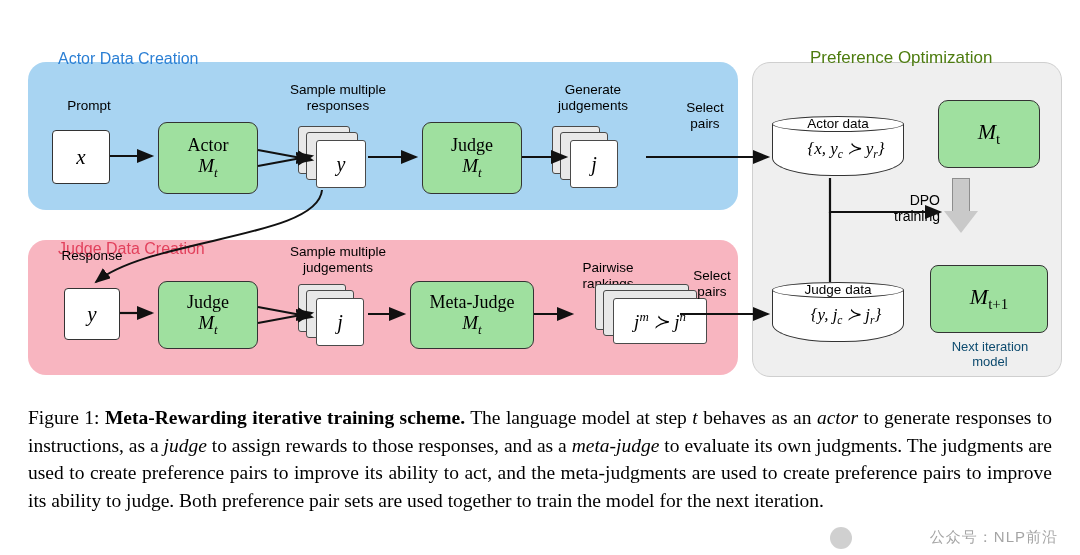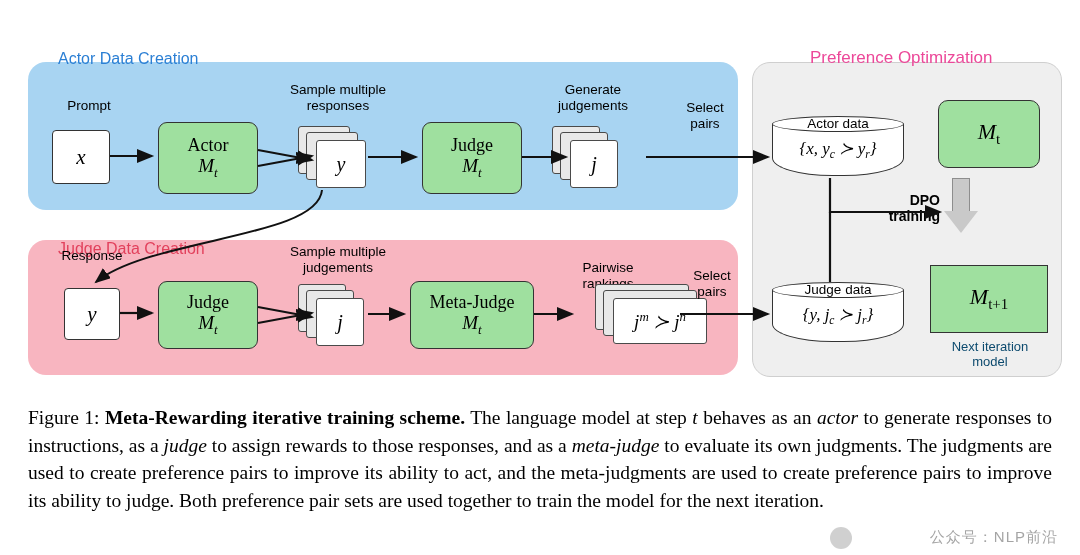--- a/index.html
+++ b/index.html
@@ -43,21 +43,21 @@
     border: 1px solid #cfcfcf;
   }
   
   .sec-title {
     position: absolute;
     font-family: "Liberation Sans", sans-serif;
     font-size: 16px;
   }
   #t-actor { left: 58px; top: 50px; color: #2b7fd4; }
   #t-judge { left: 58px; top: 240px; color: #e2415c; }
-  #t-pref  { left: 810px; top: 48px; color: #ec4899; font-size: 17px;}
+  #t-pref  { left: 810px; top: 48px; color: #4d7c0f; font-size: 17px;}
 
   
   .lbl {
     position: absolute;
     font-family: "Liberation Sans", sans-serif;
     font-size: 13.5px;
     color: #000;
     text-align: center;
     line-height: 1.15;
   }
@@ -139,20 +139,21 @@
     line-height: 16px;
   }
   .cyl .content {
     position: absolute;
     left: 0; top: 22px;
     width: 132px;
     text-align: center;
     font-family: "Liberation Serif", serif;
     font-style: italic;
     font-size: 17px;
+    padding-left: 8px;
   }
 
   
   .dpo-arrow {
     position: absolute;
     left: 944px; top: 178px;
     width: 34px; height: 56px;
   }
   .dpo-arrow .shaft {
     position: absolute;
@@ -170,21 +171,21 @@
     border-left: 17px solid transparent;
     border-right: 17px solid transparent;
     border-top: 22px solid #c9c9c9;
   }
   .dpo-text {
     position: absolute;
     left: 860px; top: 192px;
     width: 80px;
     text-align: right;
     font-family: "Liberation Sans", sans-serif;
-    font-weight: bold;
+    font-weight: normal;
     font-size: 14px;
     line-height: 1.15;
   }
   .next-iter {
     position: absolute;
     left: 900px; top: 340px;
     width: 180px;
     text-align: center;
     font-family: "Liberation Sans", sans-serif;
     font-size: 13px;
@@ -329,21 +330,21 @@
     <div class="body"></div>
     <div class="cap"></div>
     <div class="toplabel">Judge data</div>
     <div class="content">{<i>y</i>, <i>j</i><sub>c</sub> ≻ <i>j</i><sub>r</sub>}</div>
   </div>
 
   <div class="gbox" style="left:938px; top:100px; width:100px; height:66px; border-radius:10px;">
     <span style="font-size:22px;"><i><span>M</span></i><sub>t</sub></span>
   </div>
 
-  <div class="gbox" style="left:930px; top:265px; width:116px; height:66px; border-radius:0;">
+  <div class="gbox" style="left:930px; top:265px; width:116px; height:66px; border-radius:8px;">
     <span style="font-size:22px;"><i><span>M</span></i><sub>t+1</sub></span>
   </div>
 
   <div class="dpo-arrow">
     <div class="shaft"></div>
     <div class="head"></div>
   </div>
   <div class="dpo-text">
     <span>DPO</span><br>
     <span>training</span>

